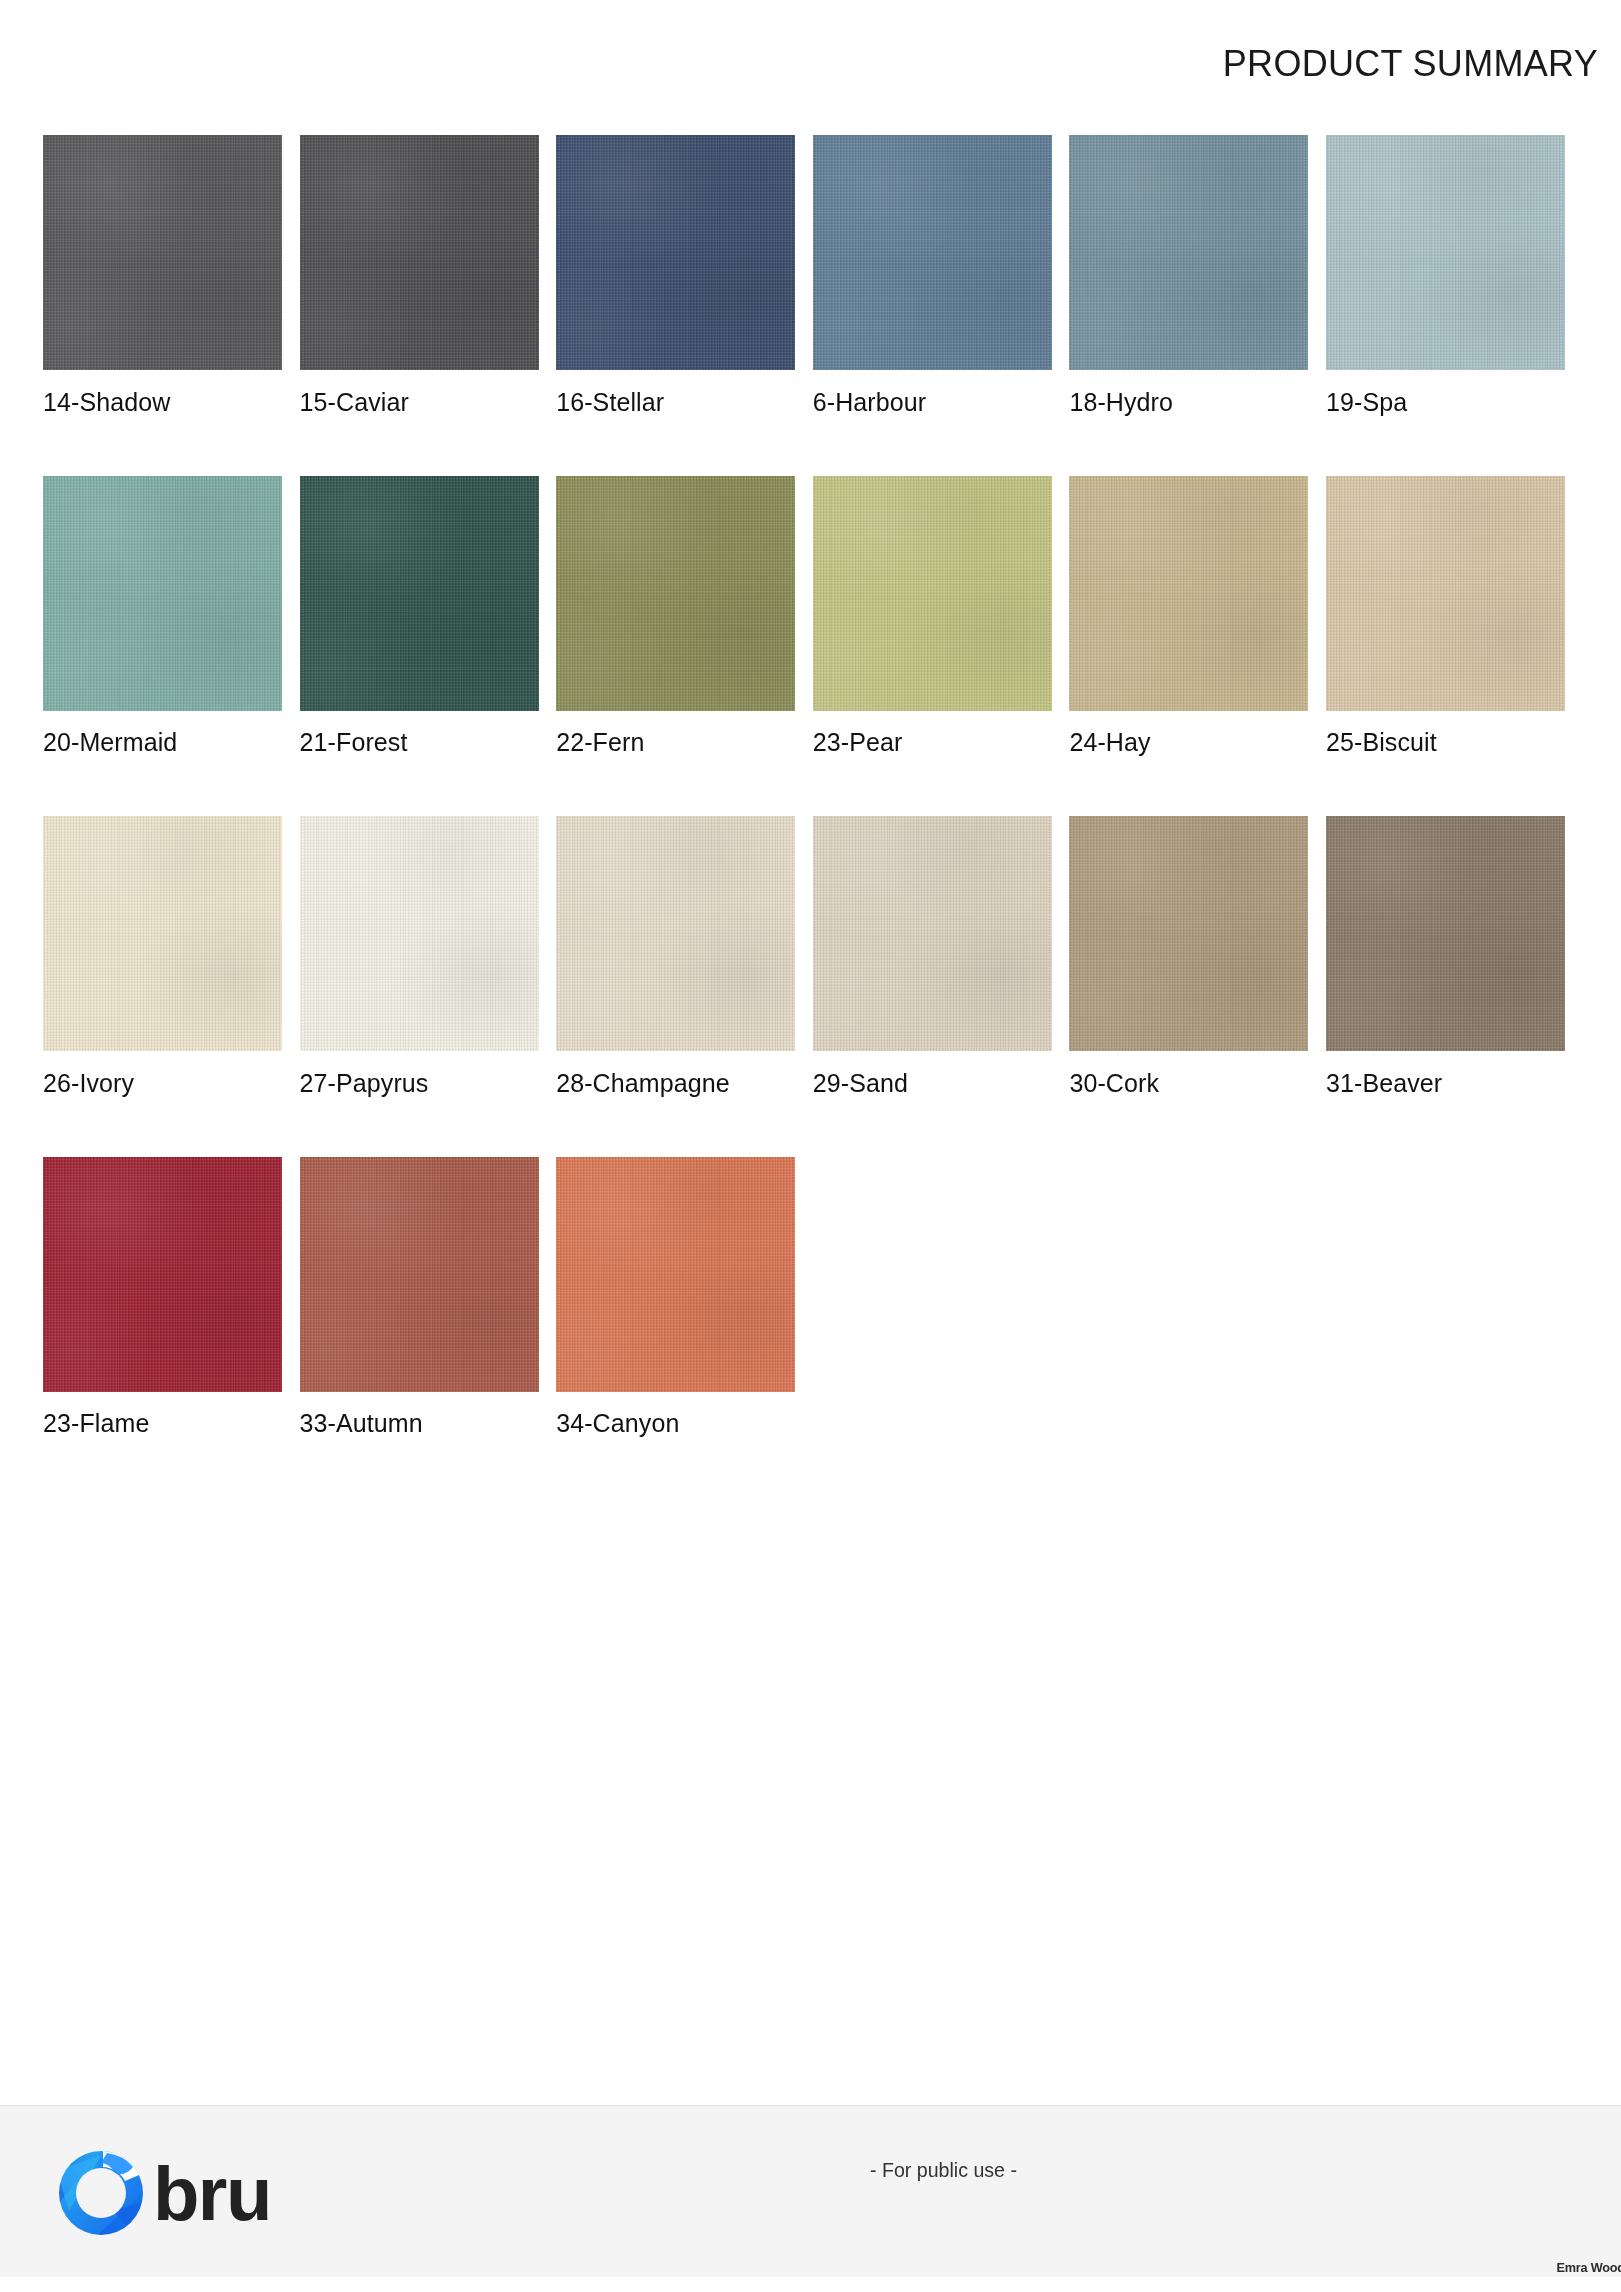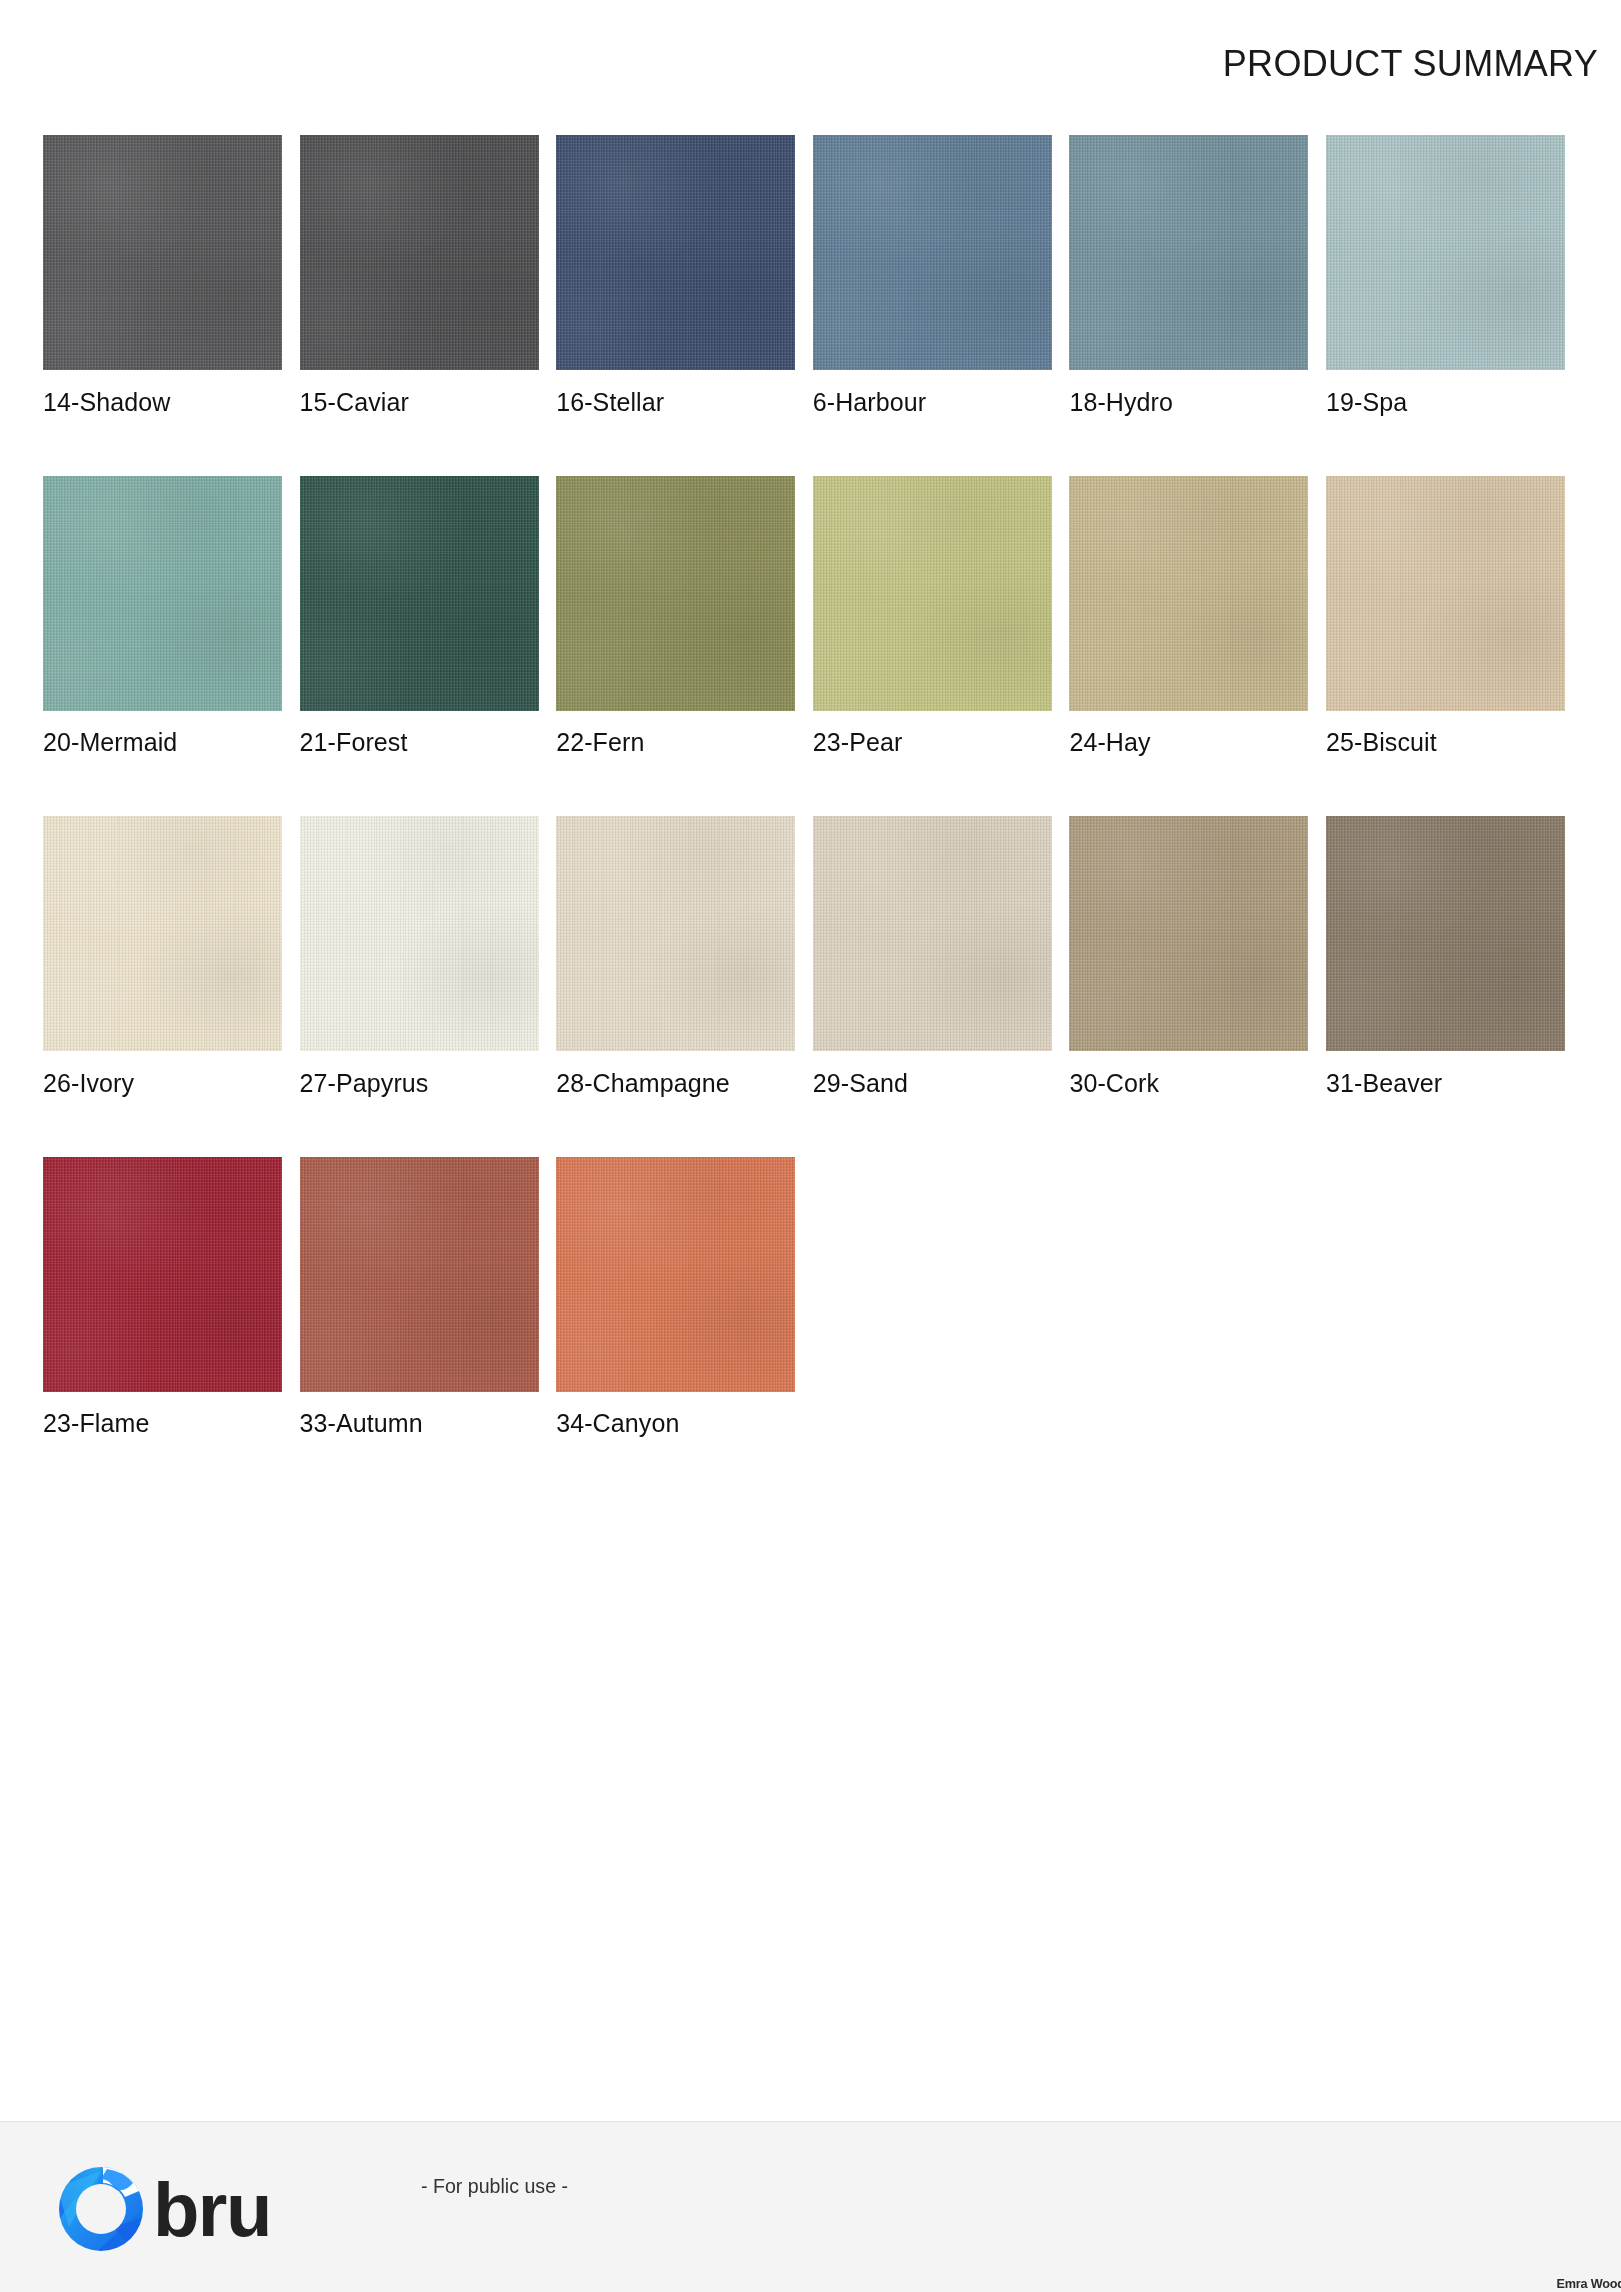--- a/index.html
+++ b/index.html
@@ -97,21 +97,21 @@
     font-weight: 400;
     color: #111111;
     letter-spacing: 0.1px;
     white-space: nowrap;
   }
 
   
   .page-footer {
     position: absolute;
     left: 0;
-    bottom: 0;
+    bottom: 16px;
     width: 1621px;
     height: 172px;
     background: #f4f4f4;
     border-top: 1px solid #e3e3e3;
     box-sizing: border-box;
   }
   .footer-logo {
     position: absolute;
     left: 51px;
     top: 35px;
@@ -131,20 +131,21 @@
     letter-spacing: -1.5px;
     line-height: 1;
     margin-left: -2px;
     margin-top: 5.9px;
   }
   .footer-note {
     position: absolute;
     top: 53px;
     left: 0;
     width: 1466px;
+    text-align: center;
     padding-left: 421px;
     box-sizing: border-box;
     font-size: 19.6px;
     color: #333333;
     white-space: nowrap;
   }
   .footer-credit {
     position: absolute;
     right: -3.9px;
     bottom: 2px;

